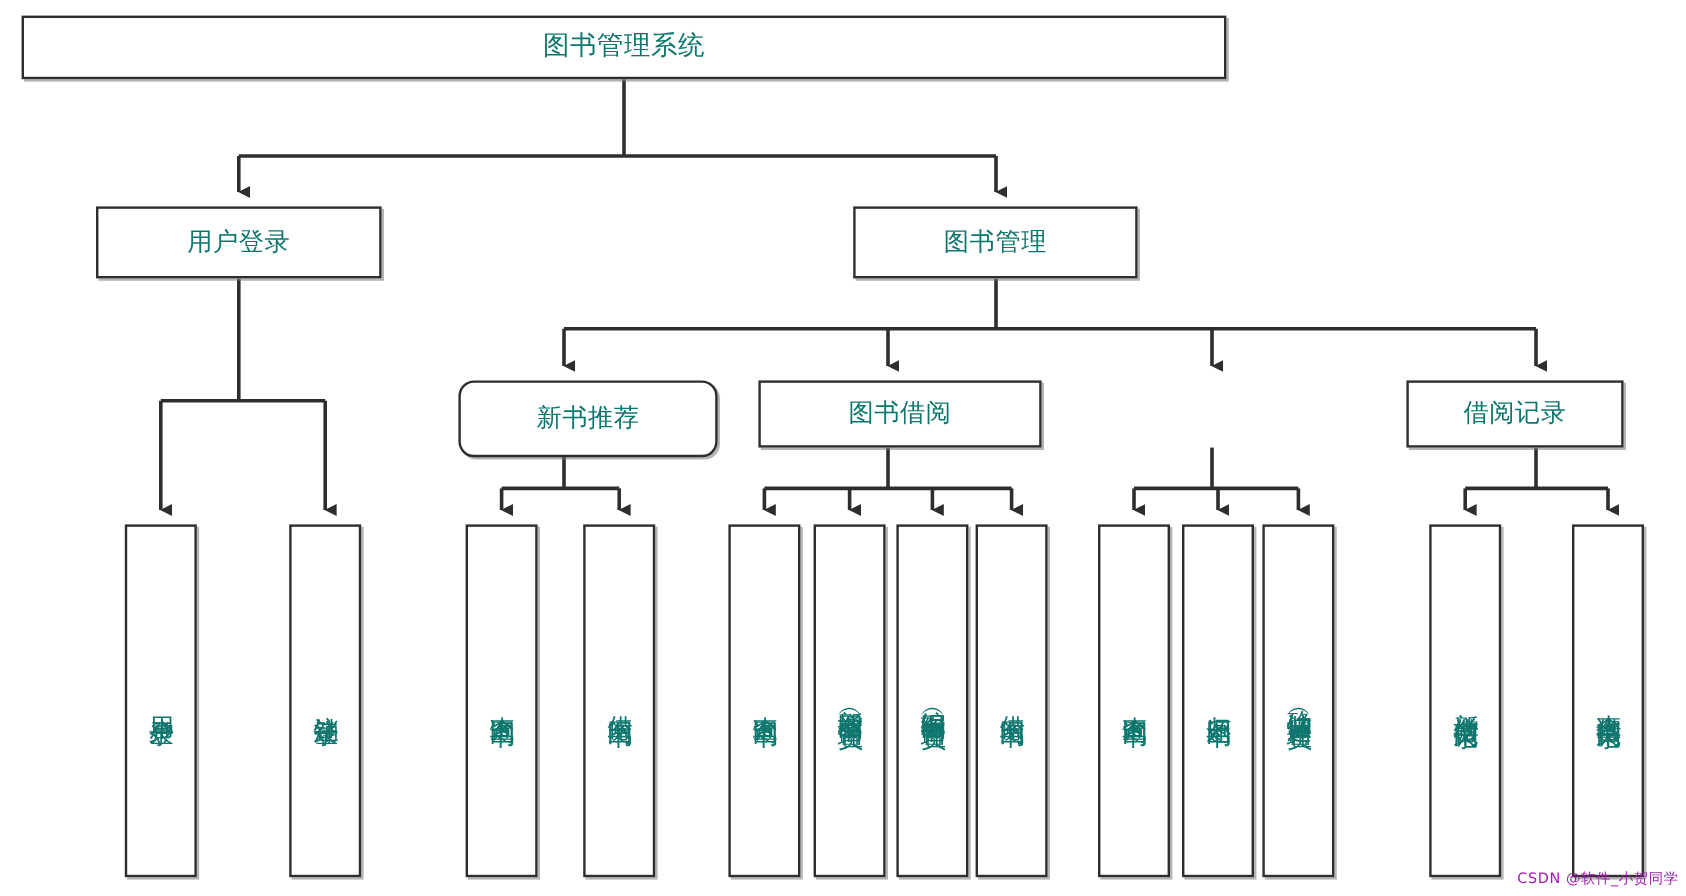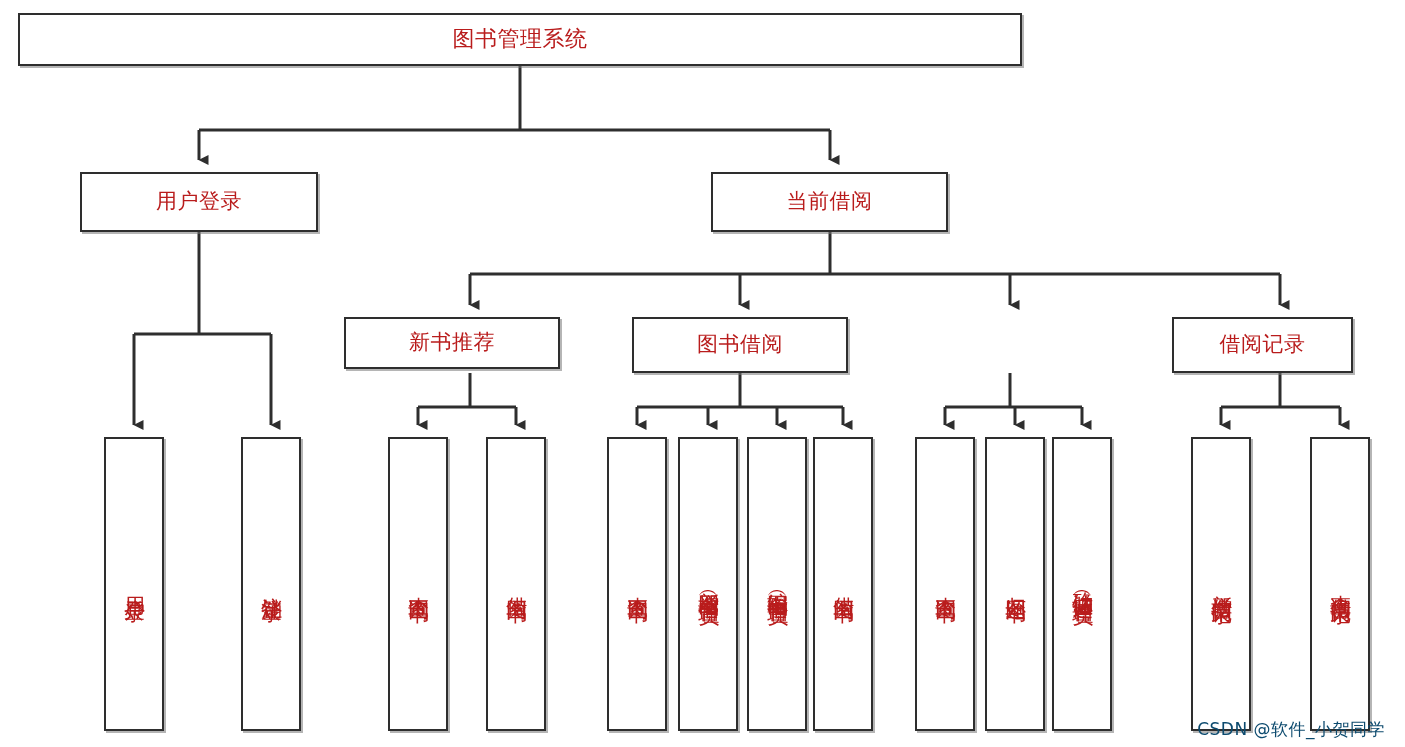--- a/index.html
+++ b/index.html
@@ -28,21 +28,21 @@
   }
   .node {
     position: absolute;
     box-sizing: border-box;
     background: #ffffff;
     border: 2.5px solid #2e2e2e;
     box-shadow: 2px 2px 0 0 rgba(120,120,120,0.55);
     display: flex;
     align-items: center;
     justify-content: center;
-    color: #b91c1c;
+    color: #0f766e;
   }
   .node .label {
     display: block;
     text-align: center;
     line-height: 1.22;
     letter-spacing: 0.5px;
   }
   
   .node.h .label {
     font-size: 21px;
@@ -59,24 +59,24 @@
   .node.v .label {
     writing-mode: vertical-rl;
     text-orientation: upright;
     font-size: 21px;
     line-height: 1.02;
     letter-spacing: 2px;
     max-height: 268px;
   }
   #watermark {
     position: absolute;
-    right: 20px;
+    right: 6px;
     bottom: 6px;
-    font-size: 17px;
-    color: #0c4a6e;
+    font-size: 12px;
+    color: #a21caf;
     letter-spacing: 0.5px;
     white-space: nowrap;
     font-family: "DejaVu Sans", "Liberation Sans", sans-serif;
   }
 </style>
 </head>
 <body>
 
 <div id="canvas">
 
@@ -134,27 +134,27 @@
   </svg>
 
   <div class="node h root" style="left:18px; top:13px; width:1004px; height:53px;">
     <span class="label">图书管理系统</span>
   </div>
 
   <div class="node h" style="left:80px; top:172px; width:238px; height:60px;">
     <span class="label">用户登录</span>
   </div>
   <div class="node h" style="left:711px; top:172px; width:237px; height:60px;">
-    <span class="label">当前借阅</span>
-  </div>
-
-  <div class="node h" style="left:344px; top:317px; width:216px; height:52px;">
+    <span class="label">图书管理</span>
+  </div>
+
+  <div class="node h" style="left:382px; top:317px; width:216px; height:64px;border-radius:13px;">
     <span class="label">新书推荐</span>
   </div>
-  <div class="node h" style="left:632px; top:317px; width:216px; height:56px;">
+  <div class="node h" style="left:632px; top:317px; width:236px; height:56px;">
     <span class="label">图书借阅</span>
   </div>
   <div class="node h" style="left:1172px; top:317px; width:181px; height:56px;">
     <span class="label">借阅记录</span>
   </div>
 
   <div class="node v" style="left:104px; top:437px; width:60px; height:294px;">
     <span class="label">用户登录</span>
   </div>
   <div class="node v" style="left:241px; top:437px; width:60px; height:294px;">

